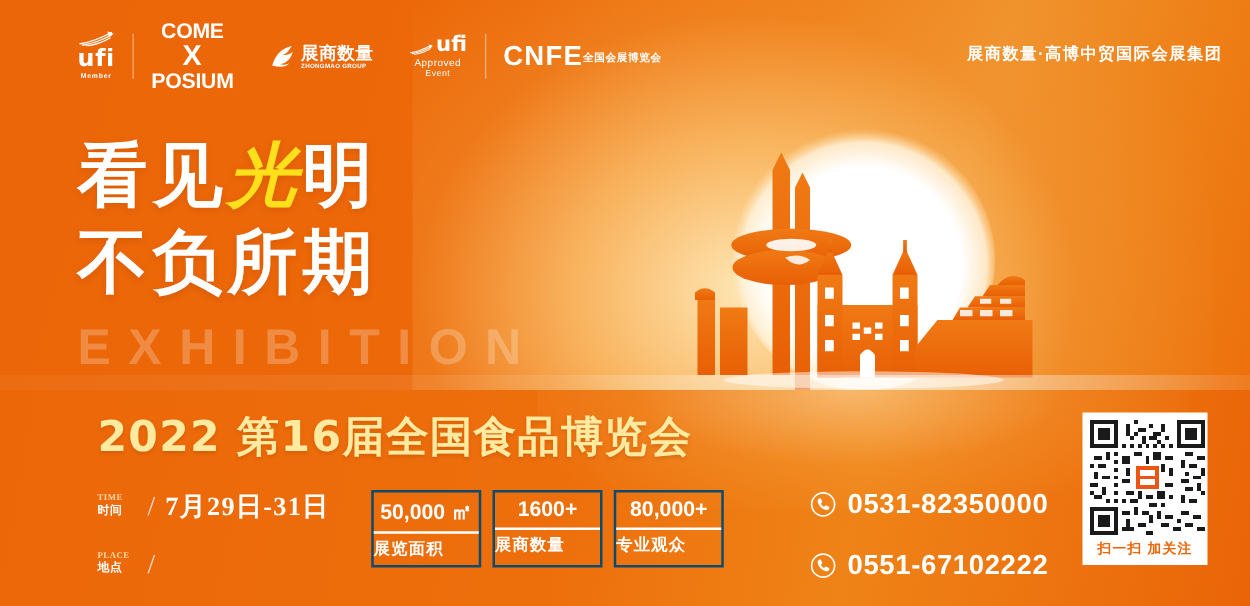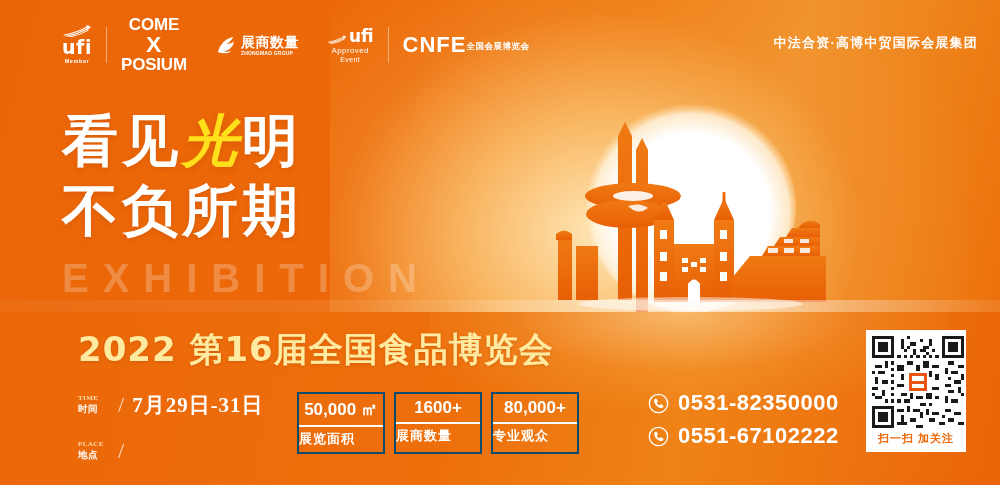--- a/index.html
+++ b/index.html
@@ -87,21 +87,21 @@
   
   .stats{position:absolute;left:297px;top:392px;display:flex;gap:9px;}
   .stat{width:84px;border:2px solid #0c4a6e;display:flex;flex-direction:column;align-items:center;
         background:transparent;}
   .stat-num{font-size:17px;font-weight:800;color:#fff;padding:4px 0 4px;letter-spacing:0;
             white-space:nowrap;}
   .stat-lbl{font-size:13px;font-weight:700;color:#fff;background:rgba(255,255,255,.0);
             border-top:2px solid #fff;width:100%;text-align:left;padding:3px 0 4px;letter-spacing:1px;}
 
   
-  .phones{position:absolute;left:648px;top:390px;display:flex;flex-direction:column;gap:7px;}
+  .phones{position:absolute;left:648px;top:390px;display:flex;flex-direction:column;gap:23px;}
   .phone-row{display:flex;align-items:center;gap:9px;}
   .phone-num{font-size:22px;font-weight:800;color:#fff;letter-spacing:.5px;}
 
   
   .qr-wrap{position:absolute;left:866px;top:330px;width:100px;background:#fff;padding:6px 6px 4px;
            box-sizing:border-box;}
   .qr-img{width:92px;height:92px;display:block;}
   .qr-cap{font-size:11px;font-weight:800;color:#ec6608;text-align:center;
           padding:3px 0 2px;letter-spacing:1px;}
 </style>
@@ -253,21 +253,21 @@
 
     <div class="logo-cell">
       <div class="cnfe">
         <div class="cnfe-word">CNFE</div>
         <div class="cnfe-cn">全国会展博览会</div>
       </div>
     </div>
 
   </div>
 
-  <div class="org-name">中法合资·高博中贸国际会展集团</div>
+  <div class="org-name">展商数量·高博中贸国际会展集团</div>
 
   <div class="headline">
     <div class="hl-row"><span>看见</span><span class="hl-accent">光</span><span>明</span></div>
     <div class="hl-row second">不负所期</div>
   </div>
 
   <div class="exhibition">EXHIBITION</div>
 
   <div class="title-line">2022 第16届全国食品博览会</div>
 

